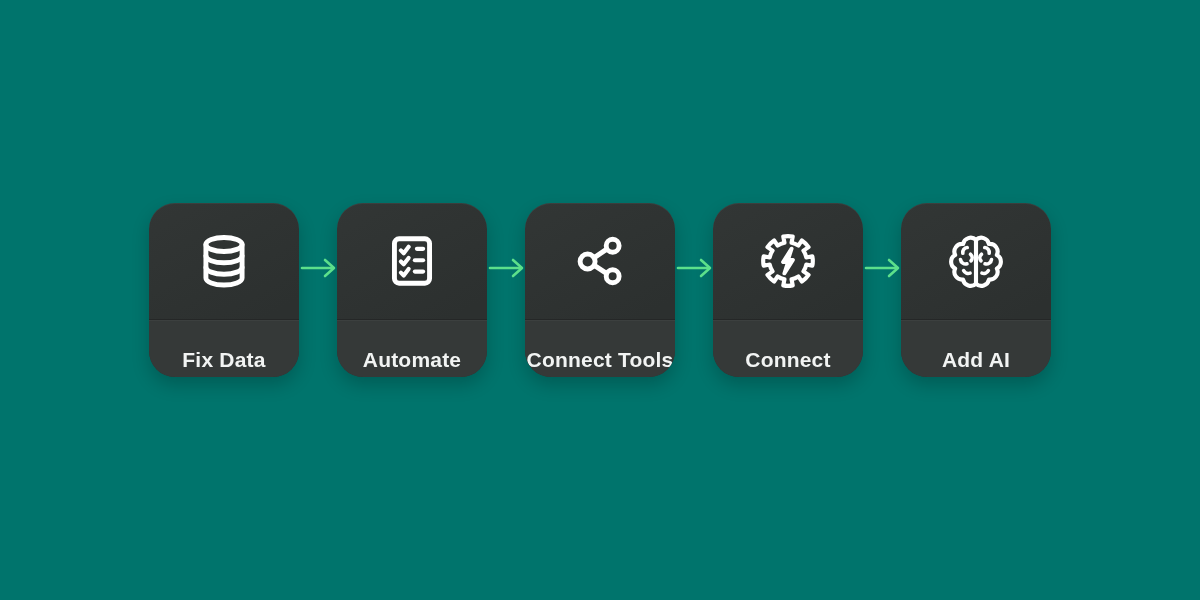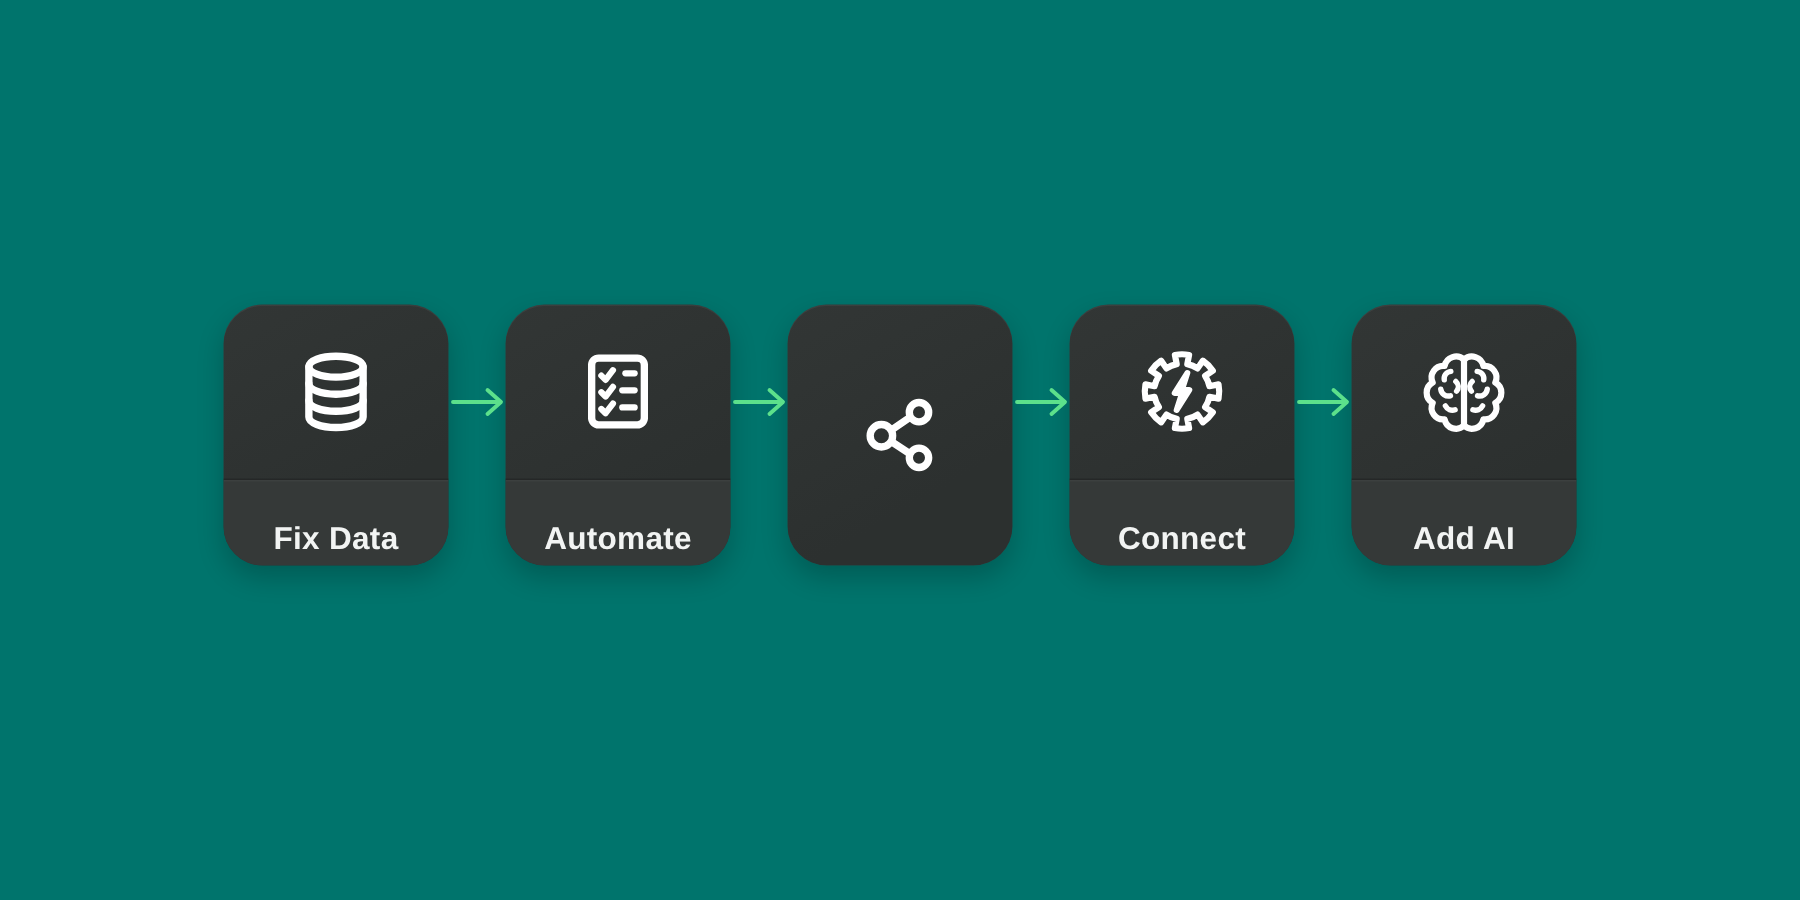--- a/index.html
+++ b/index.html
@@ -129,20 +129,23 @@
         <span class="icon">
           <svg viewBox="0 0 24 24" fill="none" stroke="currentColor" stroke-width="1.9" stroke-linecap="round" stroke-linejoin="round">
             <circle cx="7.2" cy="12.2" r="2.9"></circle>
             <circle cx="16.9" cy="6.1" r="2.5"></circle>
             <circle cx="16.9" cy="17.9" r="2.5"></circle>
             <path d="M9.8 10.7l4.7-3.2"></path>
             <path d="M9.8 13.7l4.7 3.1"></path>
           </svg>
         </span>
       </div>
+      <div class="label-zone">
+        <span class="step-label">Connect Tools</span>
+      </div>
     </div>
 
     <span class="arrow">
       <svg viewBox="0 0 38 28" fill="none" stroke="currentColor" stroke-width="2.6" stroke-linecap="round" stroke-linejoin="round">
         <path d="M3 14h31"></path>
           <path d="M26 6l9 8-9 8"></path>
       </svg>
     </span>
 
     <div class="step-card">

